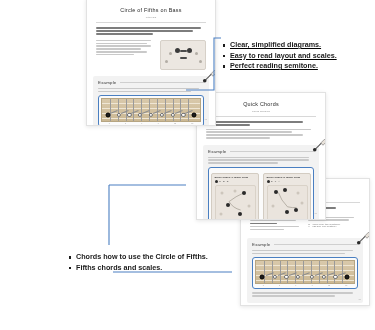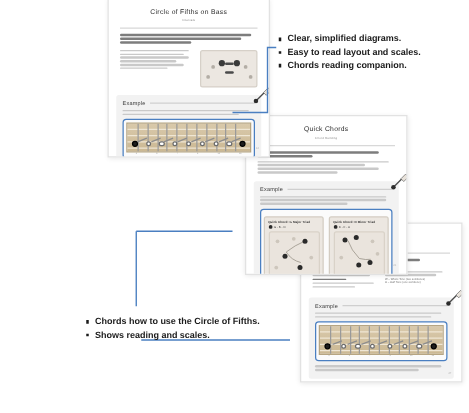--- a/index.html
+++ b/index.html
@@ -141,21 +141,21 @@
   .chord-grid svg { position: absolute; inset: 0; }
   .chord-box-wrap {
     border: 1.1px solid #4a7fc1; border-radius: 3px; padding: 2px; background: #fbfbfb;
     margin-top: 3px;
   }
 
   .pg-num { position: absolute; right: 8px; bottom: 5px; font-size: 2.2px; color: #b5b5b5; }
 
   
   .bullets { position: absolute; z-index: 9; }
-  #bullets-top { left: 222px; top: 26px; }
+  #bullets-top { left: 222px; top: 40px; text-decoration: underline; }
   #bullets-bottom { left: 68px; top: 252px; }
   .bullets li {
     list-style: none;
     font-size: 7.2px;
     color: #1b1b1b;
     font-weight: bold;
     line-height: 10.5px;
     position: relative;
     padding-left: 8px;
     max-width: 150px;
@@ -456,21 +456,21 @@
     <path d="M113 272 L160 272 L160 272" stroke="#4a7fc1" stroke-width="1.1" fill="none"></path>
     <path d="M160 272 L232 272 L232 272" stroke="#4a7fc1" stroke-width="1.1" fill="none"></path>
 
     <path d="M109 185 L186 185" stroke="#4a7fc1" stroke-width="1.1" fill="none"></path>
     <path d="M109 185 L109 245" stroke="#4a7fc1" stroke-width="1.1" fill="none"></path>
   </svg>
 
   <ul class="bullets" id="bullets-top">
     <li>Clear, simplified diagrams.</li>
     <li>Easy to read layout and scales.</li>
-    <li>Chords reading companion.</li>
+    <li>Perfect reading semitone.</li>
   </ul>
 
   <ul class="bullets" id="bullets-bottom">
     <li>Chords how to use the Circle of Fifths.</li>
-    <li>Shows reading and scales.</li>
+    <li>Fifths chords and scales.</li>
   </ul>
 
 </div>
 
 </body></html>

